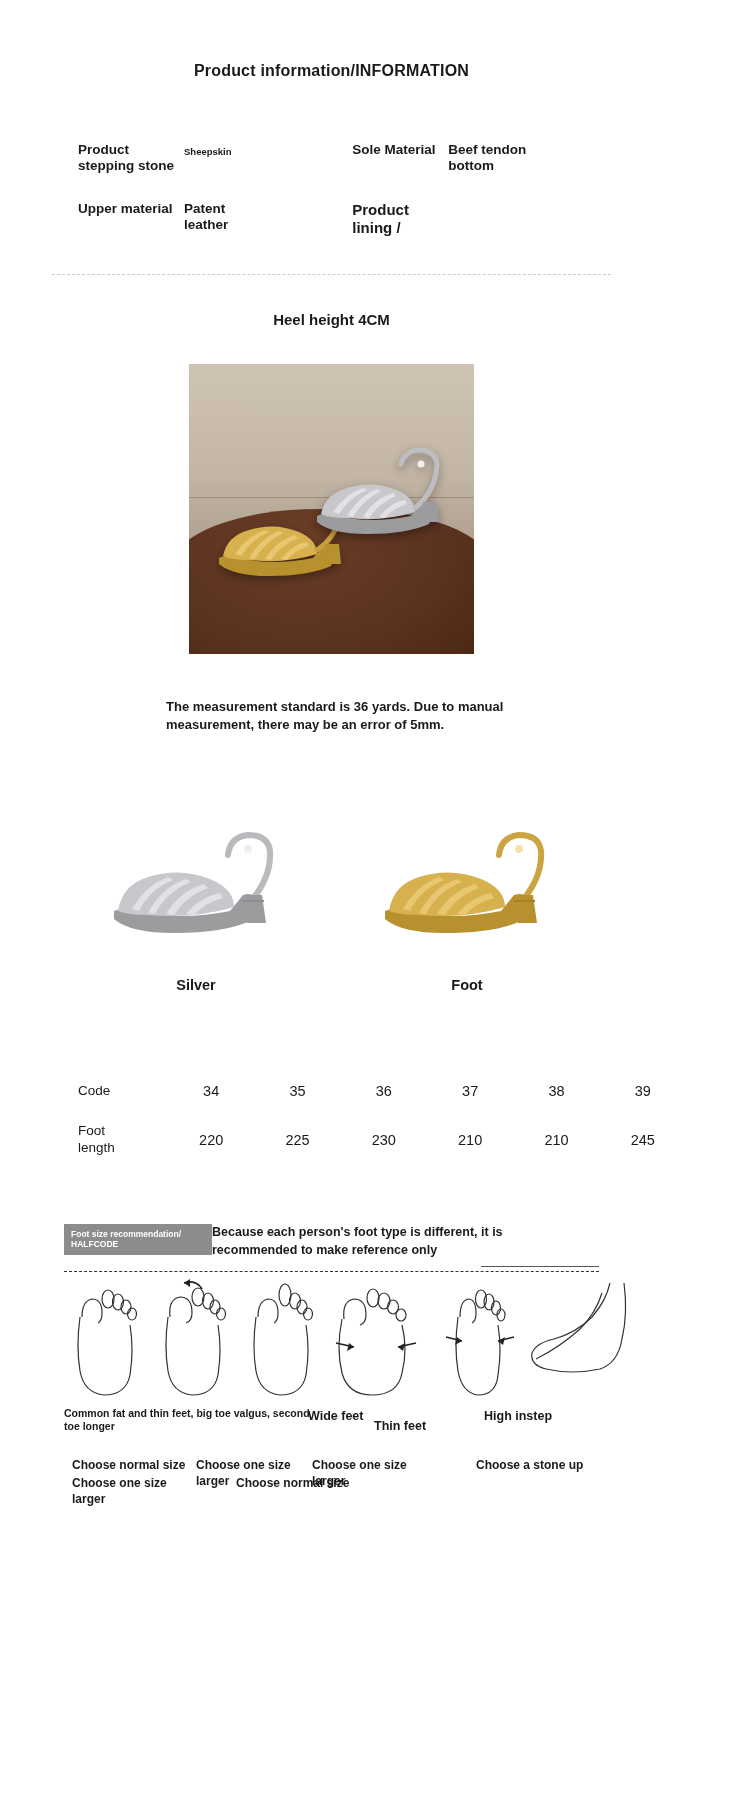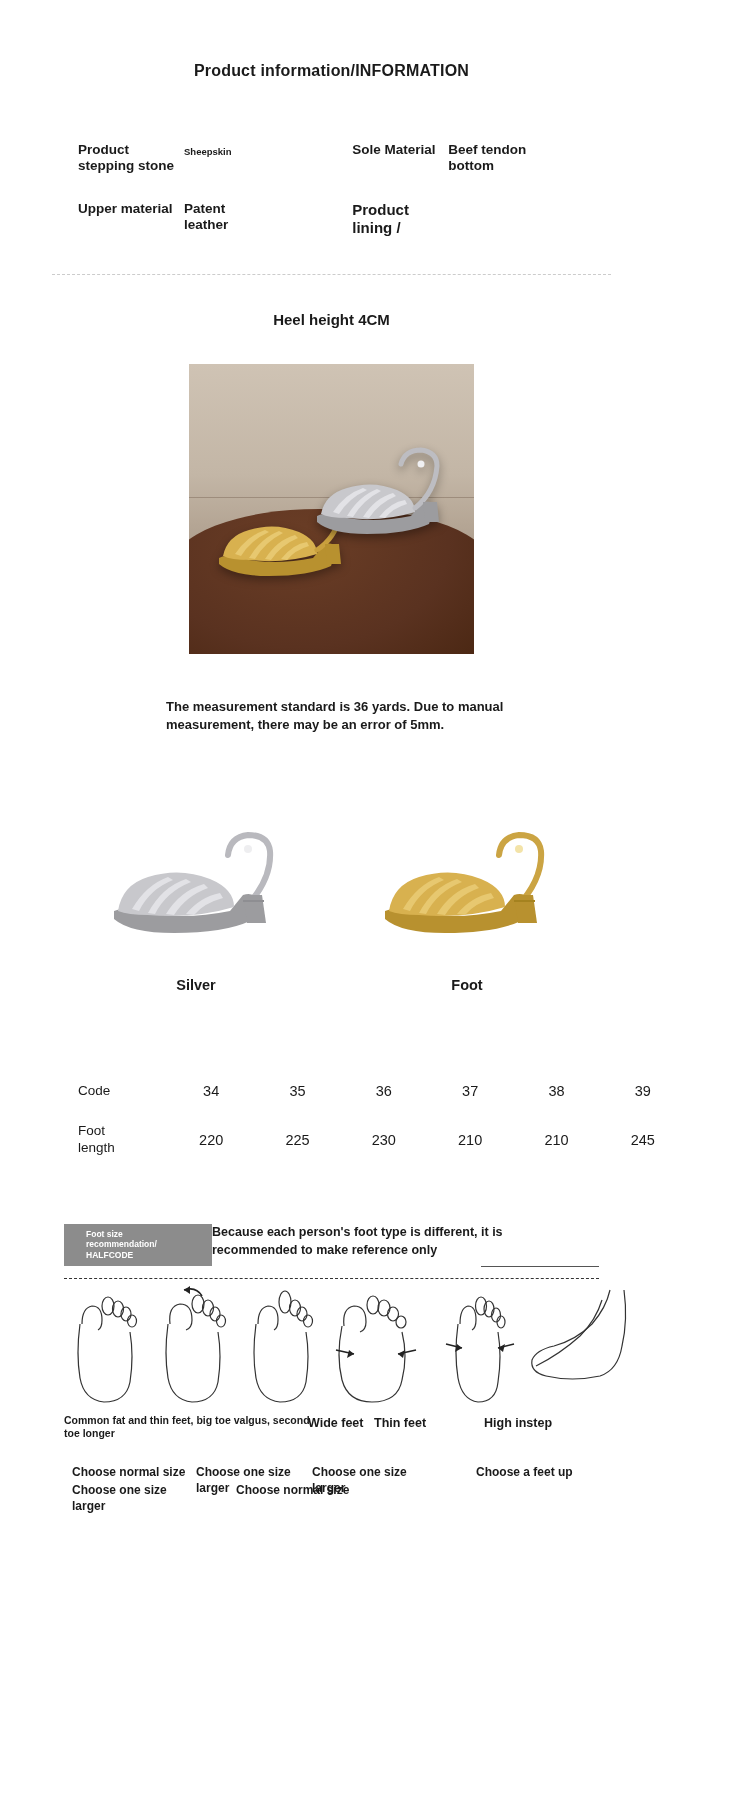--- a/index.html
+++ b/index.html
@@ -195,21 +195,21 @@
   .rec-head {
     display: flex;
     align-items: flex-start;
   }
   .rec-tag {
     background: #8c8c8c;
     color: #ffffff;
     font-size: 8.5px;
     font-weight: bold;
     line-height: 1.25;
-    padding: 5px 22px;
+    padding: 5px 7px;
     width: 148px;
     box-sizing: border-box;
     white-space: pre-line;
   }
   .rec-text {
     margin-left: 0;
     font-size: 12.5px;
     font-weight: bold;
     line-height: 1.42;
     max-width: 330px;
@@ -529,27 +529,27 @@
         </svg>
       </div>
 
     </div>
   </div>
 
   <div class="feet-labels">
     <div class="fl" style="left:64px; top:0;">Common fat and thin feet, big toe valgus, second
 toe longer</div>
     <div class="fl big" style="left:308px; top:2px;">Wide feet</div>
-    <div class="fl big" style="left:374px; top:2px;">Thin feet</div>
+    <div class="fl big" style="left:374px; top:12px;">Thin feet</div>
     <div class="fl big" style="left:484px; top:2px;">High instep</div>
   </div>
 
   <div class="advice">
     <div class="adv w1" style="left:72px; top:0;">Choose normal size</div>
     <div class="adv w2" style="left:196px; top:0;">Choose one size larger</div>
     <div class="adv w3" style="left:312px; top:0;">Choose one size larger</div>
     <div class="adv w2" style="left:72px; top:18px;">Choose one size larger</div>
     <div class="adv w2" style="left:236px; top:18px;">Choose normal size</div>
-    <div class="adv" style="left:476px; top:0;">Choose a feet up</div>
+    <div class="adv" style="left:476px; top:0;">Choose a stone up</div>
   </div>
 
   <div class="bottom-pad"></div>
 </div>
 
 </body></html>

